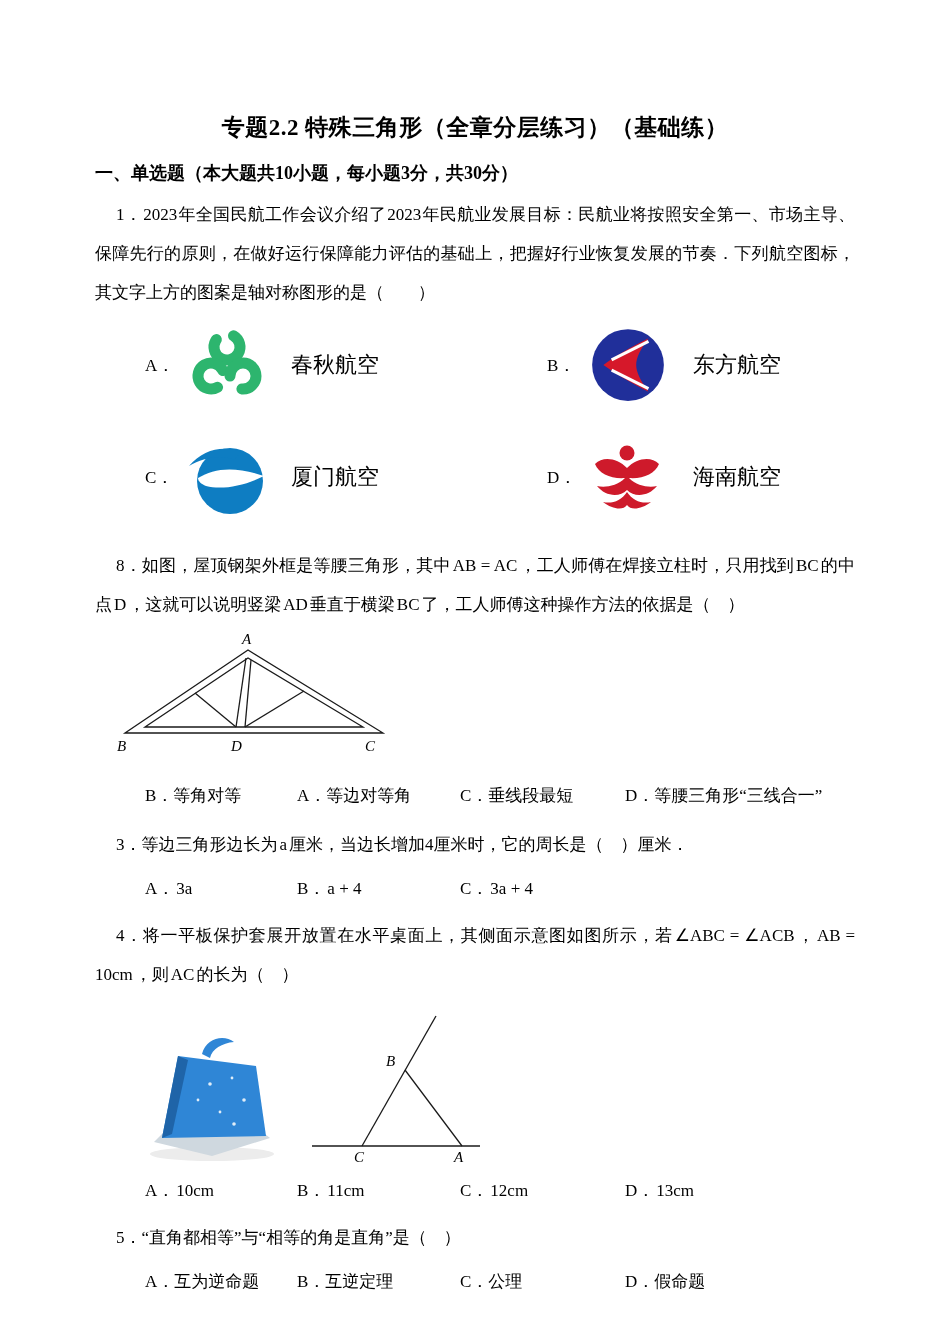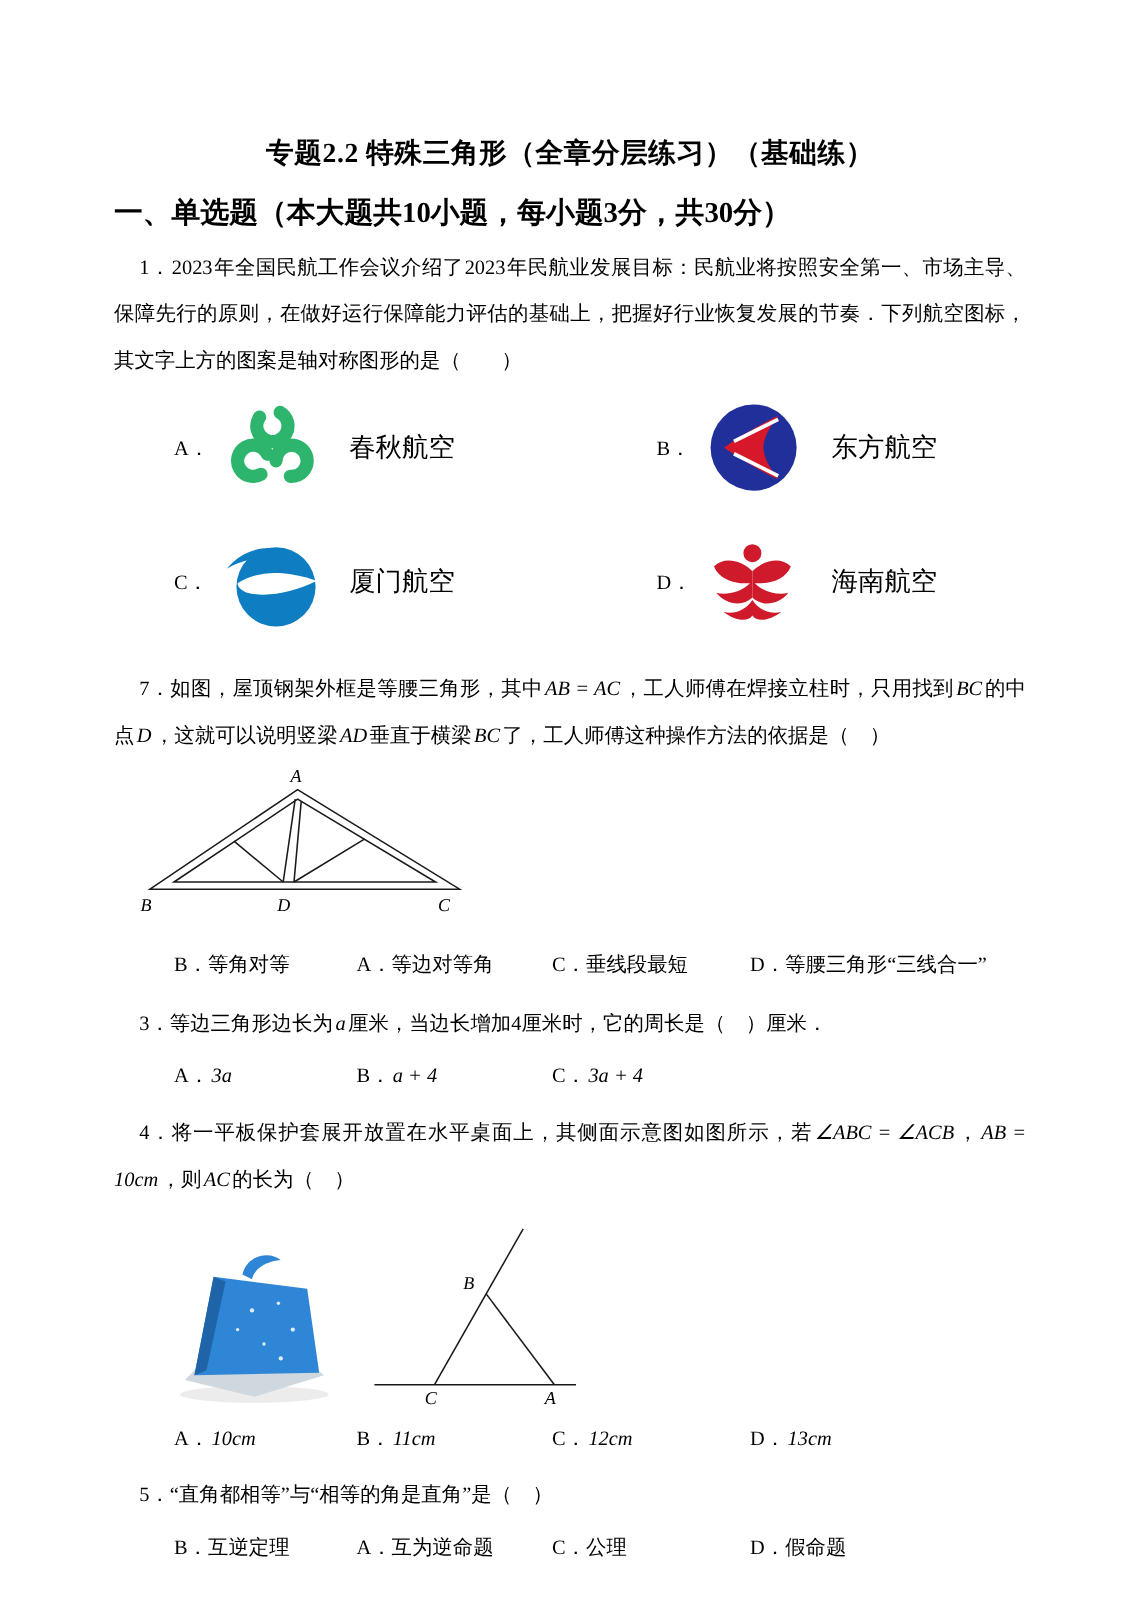--- a/index.html
+++ b/index.html
@@ -17,32 +17,31 @@
   }
   .title {
     text-align: center;
     font-weight: bold;
     font-size: 23px;
     margin-bottom: 18px;
     letter-spacing: 0.5px;
   }
   .section {
     font-weight: bold;
-    font-size: 24px;
+    font-size: 18px;
     margin-bottom: 0;
   }
   .qtext {
     margin: 10px 0 6px 0;
     line-height: 39px;
     text-align: justify;
     text-indent: 21px;
   }
   .math {
     font-family: "Liberation Serif", serif;
-    font-style: italic;
     padding: 0 2px;
   }
   .num { font-family: "Liberation Serif", serif; padding: 0 1px; }
   
   .logo-grid {
     display: grid;
     grid-template-columns: 34px 100px 250px 34px 100px auto;
     column-gap: 6px;
     row-gap: 26px;
     align-items: center;
@@ -118,21 +117,21 @@
           <circle cx="40" cy="15" r="7.5"></circle>
           <path d="M40,30 C30,20 16,18 8,26 C12,36 24,41 38,40 C30,48 18,50 10,48 C18,58 32,60 40,52 Z"></path>
           <path d="M40,30 C50,20 64,18 72,26 C68,36 56,41 42,40 C50,48 62,50 70,48 C62,58 48,60 40,52 Z"></path>
           <path d="M40,54 C34,63 25,66 16,64 C25,71 36,73 40,67 C44,73 55,71 64,64 C55,66 46,63 40,54 Z"></path>
         </g>
       </svg>
     </span>
     <span class="logo-name">海南航空</span>
   </div>
 
-  <p class="qtext"><span>7．如图，屋顶钢架外框是等腰三角形，其中</span><span class="math">AB = AC</span><span>，工人师傅在焊接立柱时，只用找到</span><span class="math">BC</span><span>的中点</span><span class="math">D</span><span>，这就可以说明竖梁</span><span class="math">AD</span><span>垂直于横梁</span><span class="math">BC</span><span>了，工人师傅这种操作方法的依据是（　）</span></p>
+  <p class="qtext"><span>8．如图，屋顶钢架外框是等腰三角形，其中</span><span class="math">AB = AC</span><span>，工人师傅在焊接立柱时，只用找到</span><span class="math">BC</span><span>的中点</span><span class="math">D</span><span>，这就可以说明竖梁</span><span class="math">AD</span><span>垂直于横梁</span><span class="math">BC</span><span>了，工人师傅这种操作方法的依据是（　）</span></p>
 
   <div class="figure-truss">
     <svg width="280" height="128" viewBox="0 0 280 128">
       <g fill="none" stroke="#1a1a1a" stroke-width="1.3">
         <path d="M10,103 L133,20 L268,103 Z"></path>
         <path d="M30,97 L133,28 L248,97 Z"></path>
         <path d="M131,28 L121,97"></path>
         <path d="M136,30 L130,97"></path>
         <path d="M121,97 L80,63"></path>
         <path d="M130,97 L189,61"></path>
@@ -194,19 +193,19 @@
   <div class="opt-row">
     <span class="cell"><span>A．</span><span class="math">10cm</span></span>
     <span class="cell"><span>B．</span><span class="math">11cm</span></span>
     <span class="cell"><span>C．</span><span class="math">12cm</span></span>
     <span class="cell"><span>D．</span><span class="math">13cm</span></span>
   </div>
 
   <p class="qtext" style="margin-bottom:2px;"><span>5．“直角都相等”与“相等的角是直角”是（　）</span></p>
 
   <div class="opt-row">
+    <span class="cell">A．互为逆命题</span>
     <span class="cell">B．互逆定理</span>
-    <span class="cell">A．互为逆命题</span>
     <span class="cell">C．公理</span>
     <span class="cell">D．假命题</span>
   </div>
 
 </div>
 
 </body></html>

